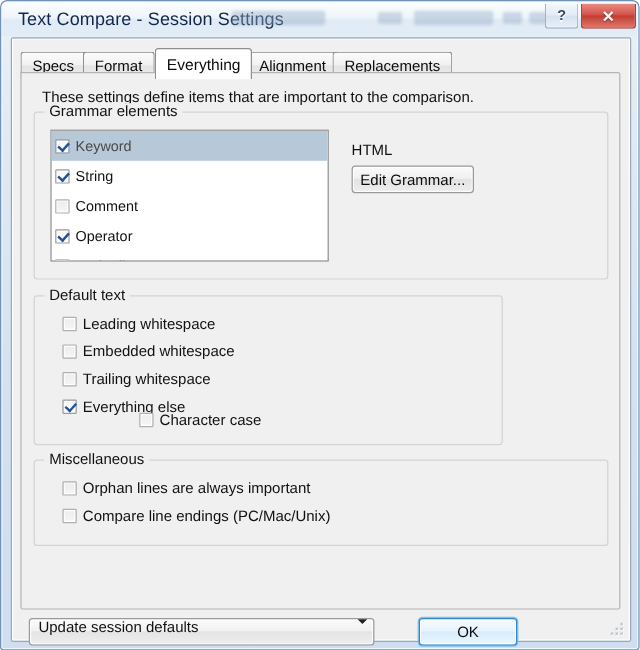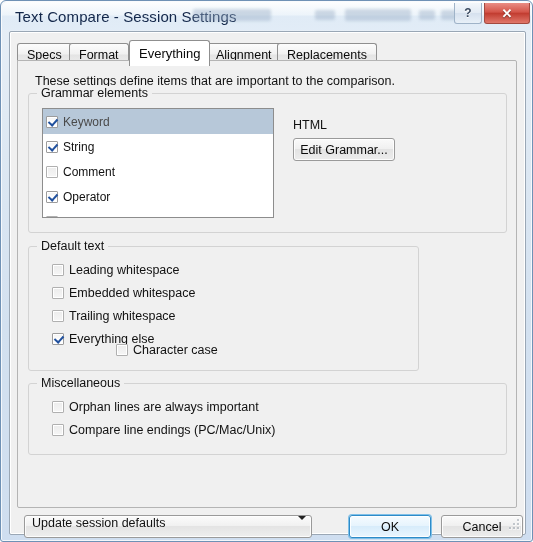--- a/index.html
+++ b/index.html
@@ -449,21 +449,20 @@
     </div>
 
     <div class="combo">
       <div class="combo-text">Update session defaults</div>
       <div class="combo-arrow">
         <span class="arrow-down"></span>
       </div>
     </div>
 
     <div class="btn btn-ok">OK</div>
-    <div class="btn btn-cancel">Cancel</div>
 
     <div class="grip">
       <i style="left:8px; top:0px;"></i>
       <i style="left:4px; top:4px;"></i>
       <i style="left:8px; top:4px;"></i>
       <i style="left:0px; top:8px;"></i>
       <i style="left:4px; top:8px;"></i>
       <i style="left:8px; top:8px;"></i>
     </div>
 

